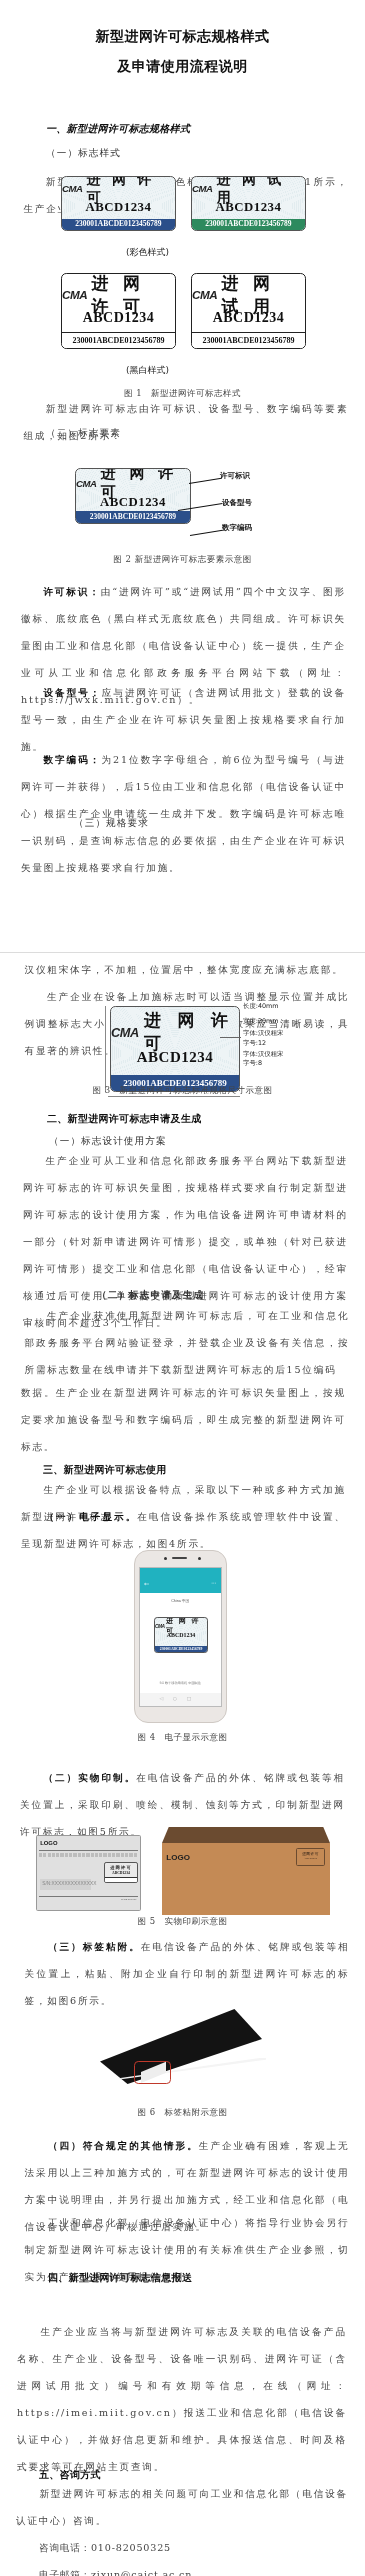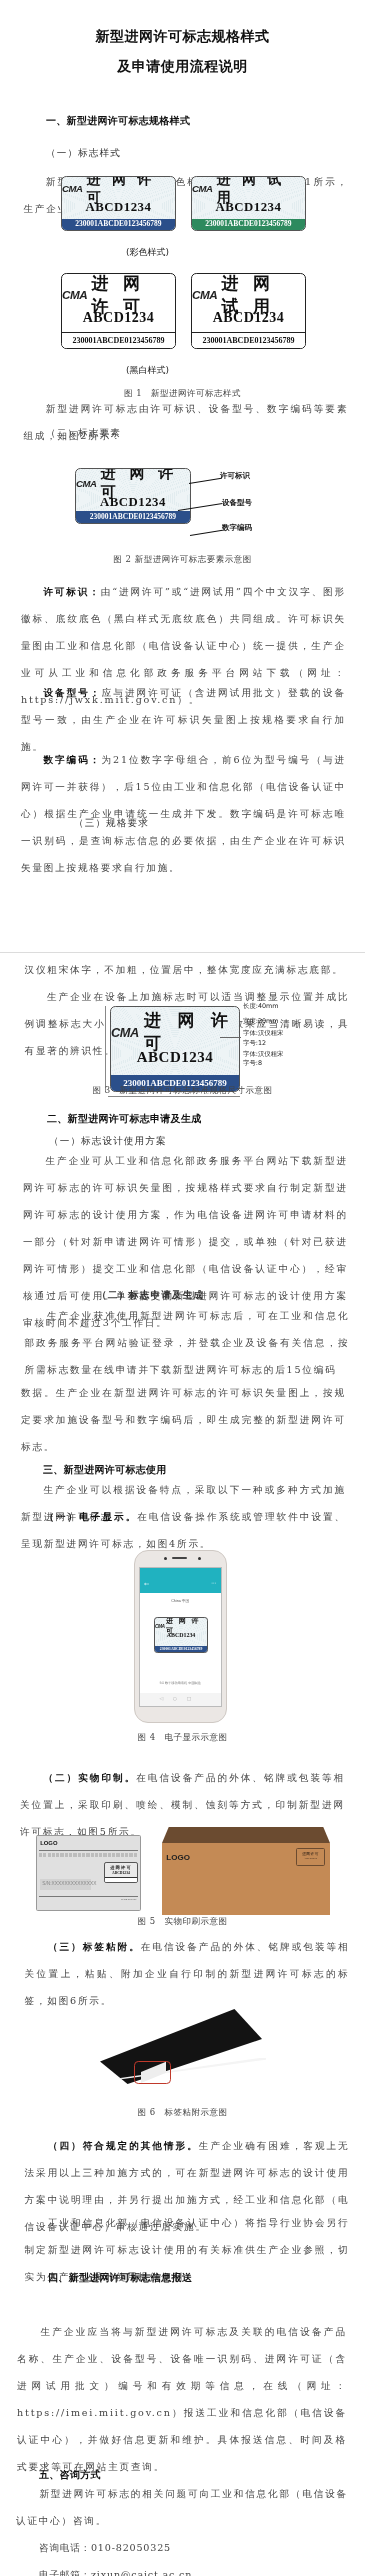--- a/index.html
+++ b/index.html
@@ -101,21 +101,21 @@
   }
 </style>
 </head>
 <body>
 
 <div class="page">
 
   <div class="abs title" style="top:58px;">及申请使用流程说明</div>
   <div class="abs title" style="top:28px;">新型进网许可标志规格样式</div>
 
-  <div class="abs h1" style="left:46px; top:114px;">一、新型进网许可标志规格样式</div>
+  <div class="abs h1" style="left:46px; top:122px;font-style:italic;">一、新型进网许可标志规格样式</div>
   <div class="abs h2" style="left:46px; top:147px;">（一）标志样式</div>
   <div class="abs p" style="left:23.4px; top:168px; text-indent:22.4px;">新型进网许可标志分为彩色样式和黑白样式，如图1所示，生产企业可以自行选择使用。</div>
 
   <div class="label" style="left:61px; top:224px; width:115px; height:0;"></div>
   <div class="label" style="left:61px; top:224px; width:115px; height:0;"></div>
 
   <div class="label" style="left:61px; top:176px; width:115px; height:55px;">
     <div class="top" style="height:23.4px; font-size:14px; gap:4.3px; letter-spacing:3.2px;">
       <span class="logo" style="font-size:9.6px;">CMA</span>
       <span>进 网 许 可</span>

